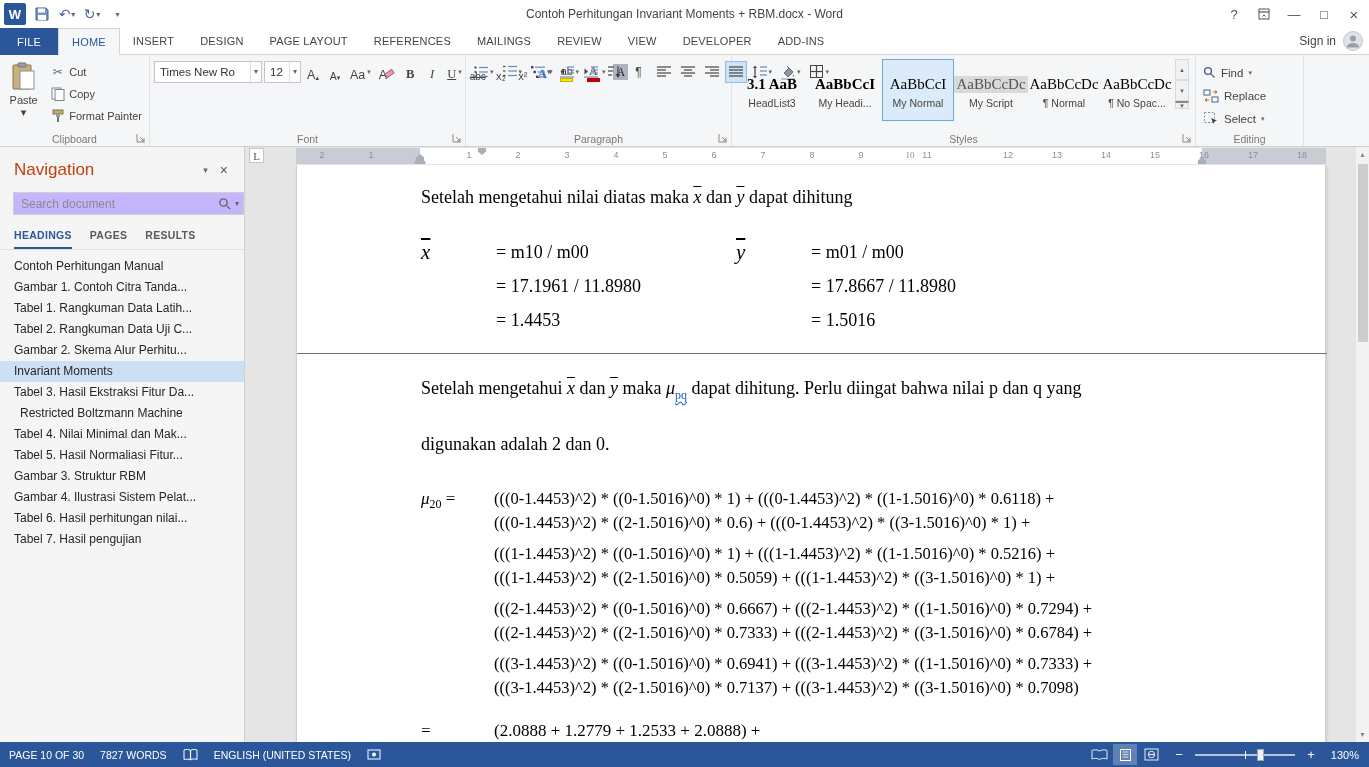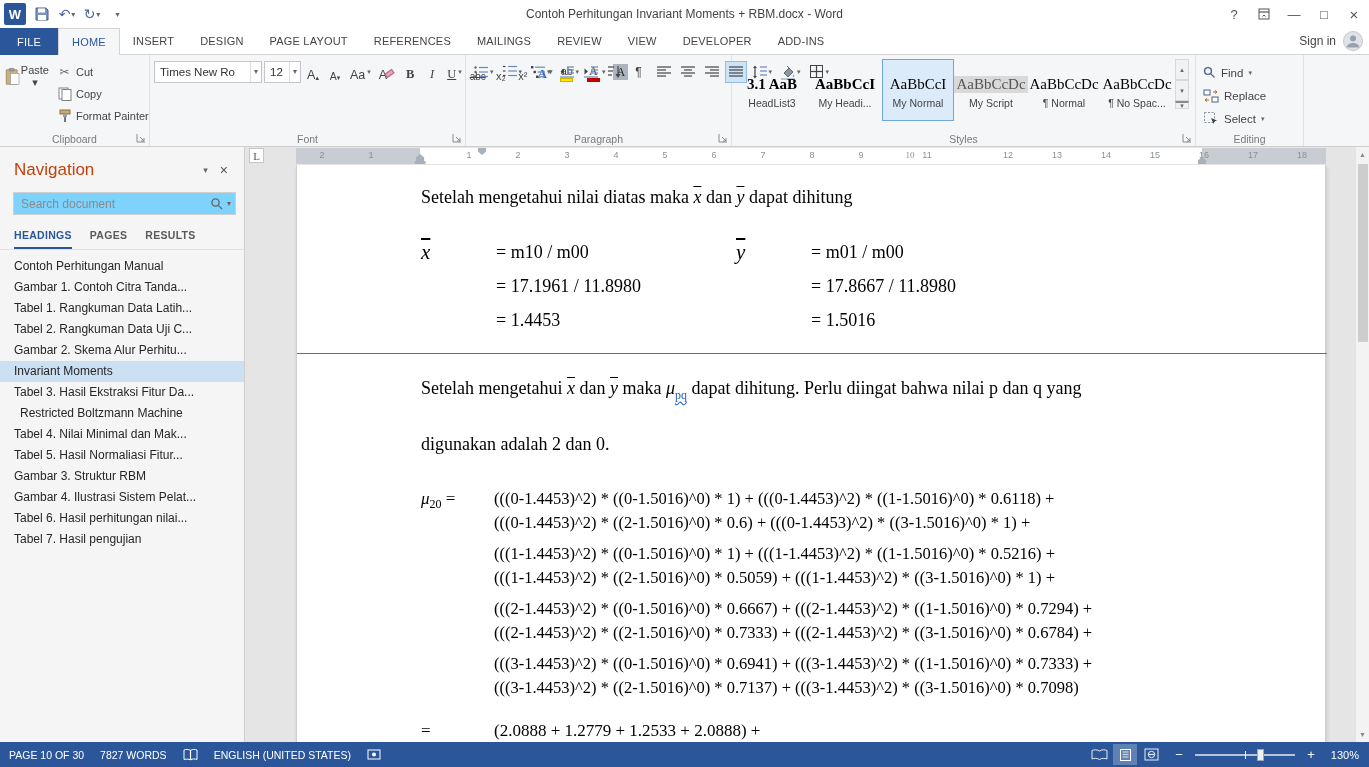--- a/index.html
+++ b/index.html
@@ -23,21 +23,21 @@
 .tab.t-file{background:#2b579a;color:#fff;padding:0 17px;margin-bottom:-1px}
 .tab.active{background:#f5f6f7;color:#2b579a;border:1px solid #d4d4d4;border-bottom:none;margin-bottom:-1px}
 .signin{margin-left:auto;display:flex;align-items:center;gap:7px;padding-right:6px;font-size:12px;color:#444}
 
 
 .ribbon{height:92px;background:#f5f6f7;border-bottom:1px solid #cfcfcf;display:flex;flex:0 0 auto}
 .rgroup{position:relative;border-right:1px solid #e1e2e4;padding:4px 4px 17px;display:flex;align-items:flex-start}
 .glabel{position:absolute;bottom:1px;left:0;right:0;text-align:center;font-size:10.5px;color:#7a7a7a}
 .launcher{position:absolute;bottom:3px;right:3px;width:11px;height:11px;display:flex;align-items:center;justify-content:center}
 .g-clipboard{width:150px}.g-font{width:316px}.g-para{width:266px}.g-styles{width:464px;padding-right:2px}.g-edit{width:108px;border-right:1px solid #e1e2e4}
-.paste-btn{width:46px;height:66px;display:flex;flex-direction:row;align-items:flex-start;padding-top:2px;border:1px solid transparent}
+.paste-btn{width:46px;height:66px;display:flex;flex-direction:column;align-items:center;padding-top:2px;border:1px solid transparent}
 .paste-btn .plabel{font-size:11px;color:#444;margin-top:3px;display:flex;flex-direction:column;align-items:center;line-height:11px;gap:1px}
 .clip-col{display:flex;flex-direction:column;margin-left:4px;margin-top:2px}
 .small-btn{display:flex;align-items:center;gap:4px;height:22px;font-size:11px;color:#444;padding:0 3px;white-space:nowrap}
 .small-btn .ic{width:15px;display:inline-flex;justify-content:center}
 .scissors{color:#5a6675;font-size:12px}
 .fcol,.pcol{display:flex;flex-direction:row;gap:3px;width:100%}
 .frow{display:flex;align-items:center;gap:2px;height:25px}
 .combo{display:flex;align-items:center;background:#fff;border:1px solid #c3c7cc;height:22px;font-size:11.5px;color:#333;padding-left:5px}
 .combo .dd{margin-left:auto;font-size:8px;color:#666;padding:0 3px;border-left:1px solid #e0e0e0;align-self:stretch;display:flex;align-items:center}
 .c-name{width:108px}.c-size{width:37px}
@@ -75,21 +75,21 @@
 .erow{display:flex;align-items:center;gap:5px;height:21px;font-size:11.5px;color:#444;padding:0 3px;white-space:nowrap}
 .erow .dd{font-size:7px;color:#666}
 
 
 .main{flex:1;display:flex;min-height:0}
 .navpane{width:245px;background:#f5f5f5;border-right:1px solid #cfcfcf;display:flex;flex-direction:column;flex:0 0 auto}
 .nav-title-row{display:flex;align-items:center;padding:13px 12px 8px 14px}
 .nav-title{font-size:17px;color:#c2410c;flex:1}
 .nav-dd{font-size:9px;color:#666;padding:0 8px}
 .nav-close{font-size:14px;color:#555;padding:0 4px}
-.nav-search{display:flex;align-items:center;margin:4px 8px 0 13px;background:#7dd3fc;border:1px solid #cfcfcf;height:23px;padding:0 4px 0 7px}
+.nav-search{display:flex;align-items:center;margin:4px 0 0 13px;background:#c4b5fd;border:1px solid #cfcfcf;height:23px;padding:0 4px 0 7px}
 .nav-search input{border:none;outline:none;flex:1;font-size:12px;color:#333;background:transparent;font-family:"Liberation Sans",sans-serif}
 .nav-search input::placeholder{color:#8a8a8a}
 .nav-search .sdd{font-size:8px;color:#666;margin-left:4px}
 .nav-tabs{display:flex;gap:18px;padding:14px 0 0 14px;border-bottom:1px solid #e0e0e0}
 .nav-tab{font-size:10.5px;font-weight:bold;color:#595959;letter-spacing:.3px;padding-bottom:6px}
 .nav-tab.active{color:#2b579a;border-bottom:2px solid #2b579a}
 .nav-list{padding-top:6px;overflow:hidden}
 .nav-item{height:21px;line-height:21px;font-size:12px;color:#262626;padding-left:14px;white-space:nowrap;overflow:hidden}
 .nav-item.selected{background:#cbe0f3}
 .nav-item.indent{padding-left:20px}

